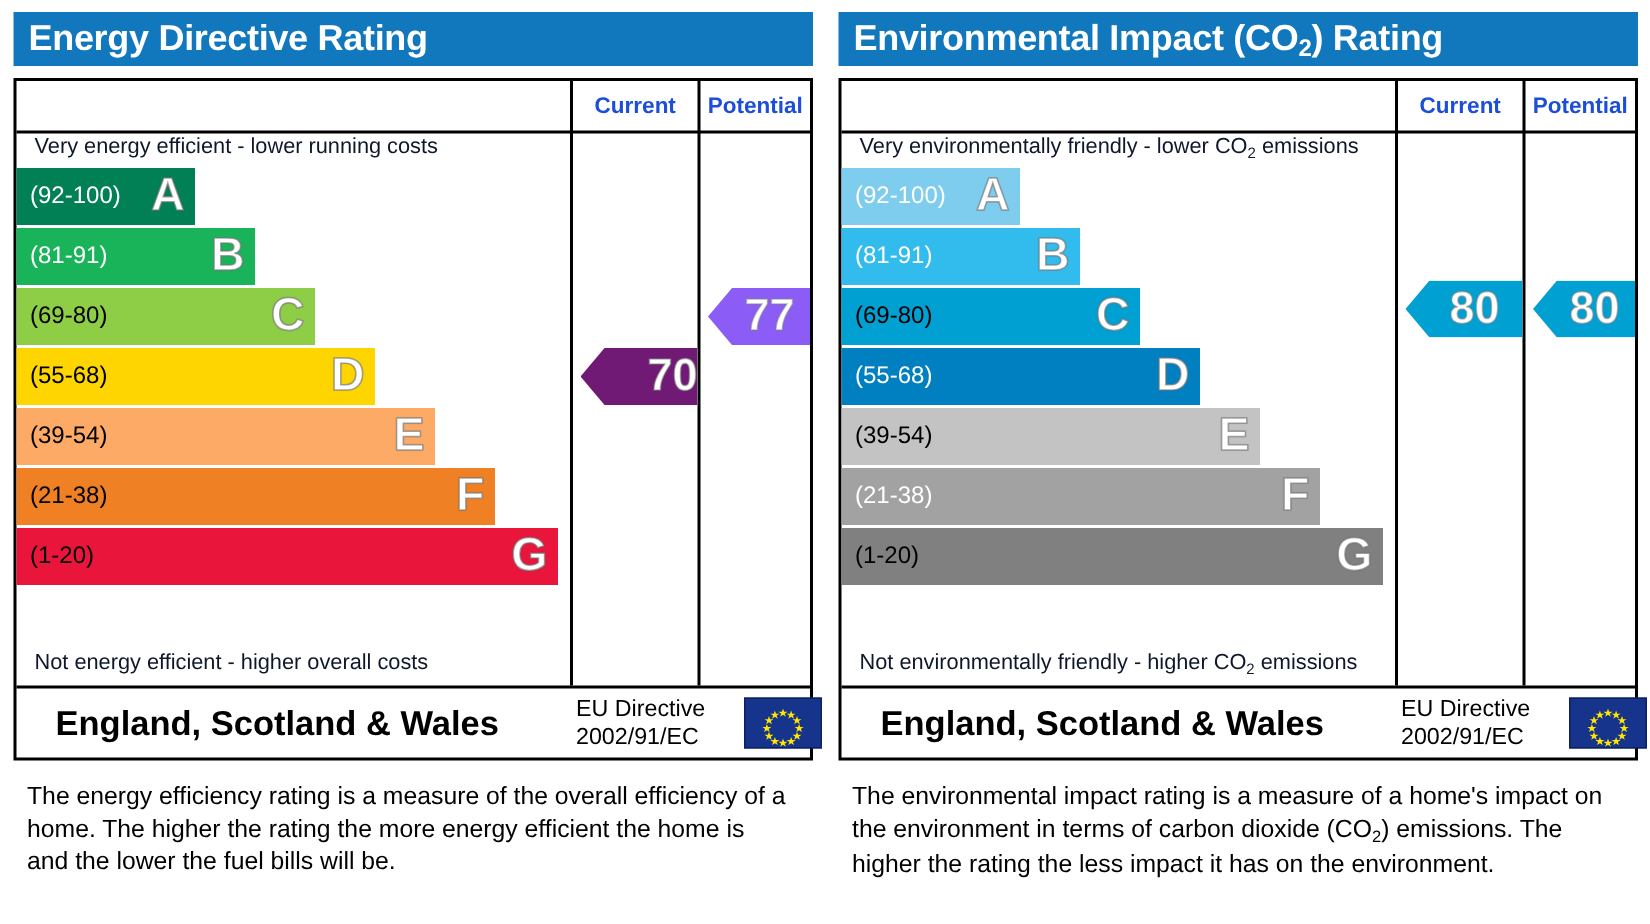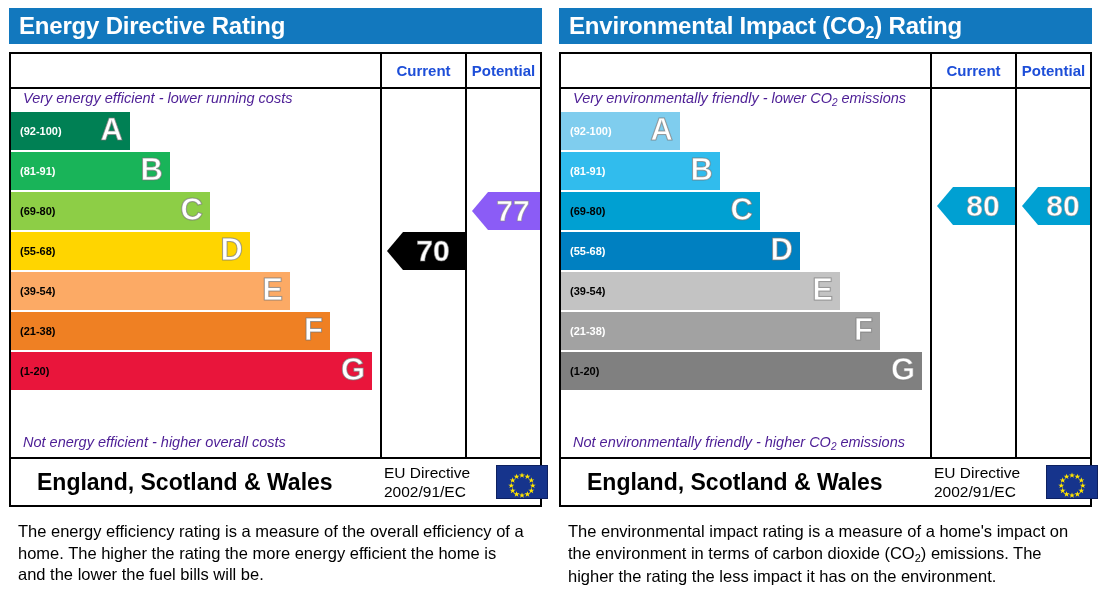--- a/index.html
+++ b/index.html
@@ -102,22 +102,21 @@
     text-align: center;
   }
   .colhdr.current   { left: 371px; width: 83px; }
   .colhdr.potential { left: 456px; width: 73px; }
 
   
   .caption {
     position: absolute;
     left: 12px;
     font-size: 14.5px;
-    font-style: italic;
-    color: #4c1d95;
+    color: #0f172a;
     white-space: nowrap;
   }
   .caption.top    { top: 36px; }
   .caption.bottom { top: 380px; }
   .caption sub {
     font-size: 10px;
     vertical-align: baseline;
     position: relative;
     top: 3px;
   }
@@ -135,22 +134,22 @@
     left: 0px;
     height: 38px;
     box-sizing: border-box;
   }
   .bar .range {
     position: absolute;
     left: 9px;
     top: 0;
     height: 38px;
     line-height: 38px;
-    font-size: 11px;
-    font-weight: bold;
+    font-size: 16px;
+    font-weight: normal;
     white-space: nowrap;
     text-align: right;
   }
   .bar .letter {
     position: absolute;
     right: 7px;
     top: 0;
     height: 38px;
     line-height: 36px;
     font-size: 31px;
@@ -277,21 +276,21 @@
         <div class="bar" style="top: 200px; width: 319px; background: rgb(239, 128, 35);">
           <span class="range" style="color: rgb(0, 0, 0);">(21-38)</span>
           <span class="letter">F</span>
         </div>
         <div class="bar" style="top: 240px; width: 361px; background: rgb(233, 21, 59);">
           <span class="range" style="color: rgb(0, 0, 0);">(1-20)</span>
           <span class="letter">G</span>
         </div>
       </div>
 
-      <div class="arrow" style="left: 376px; top: 178px; width: 78px; background: #000000;">70</div>
+      <div class="arrow" style="left: 376px; top: 178px; width: 78px; background: #701a75; text-align: right;">70</div>
       <div class="arrow" style="left: 461px; top: 138px; width: 68px; background: #8b5cf6;">77</div>
 
       <div class="footer">
         <div class="country">England, Scotland &amp; Wales</div>
         <div class="directive">
           <div>EU Directive</div>
           <div>2002/91/EC</div>
         </div>
         <div class="euflag">
           <svg viewBox="0 0 60 40" width="100%" height="100%" preserveAspectRatio="none">

